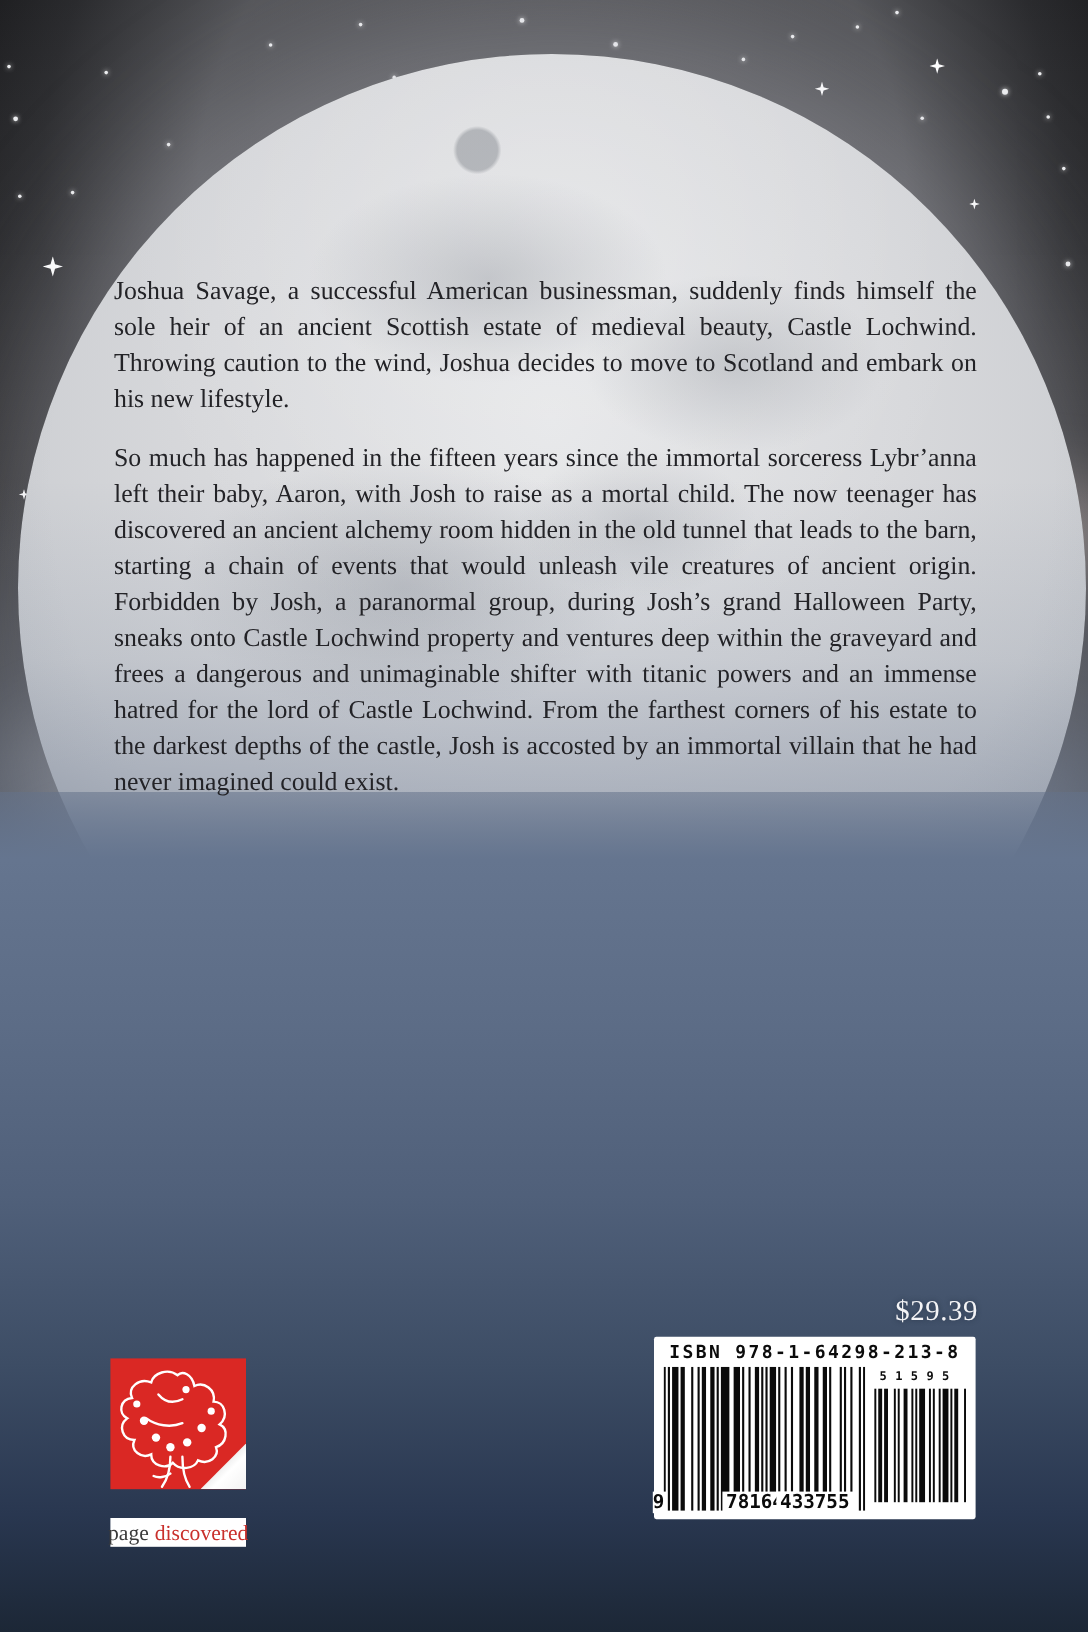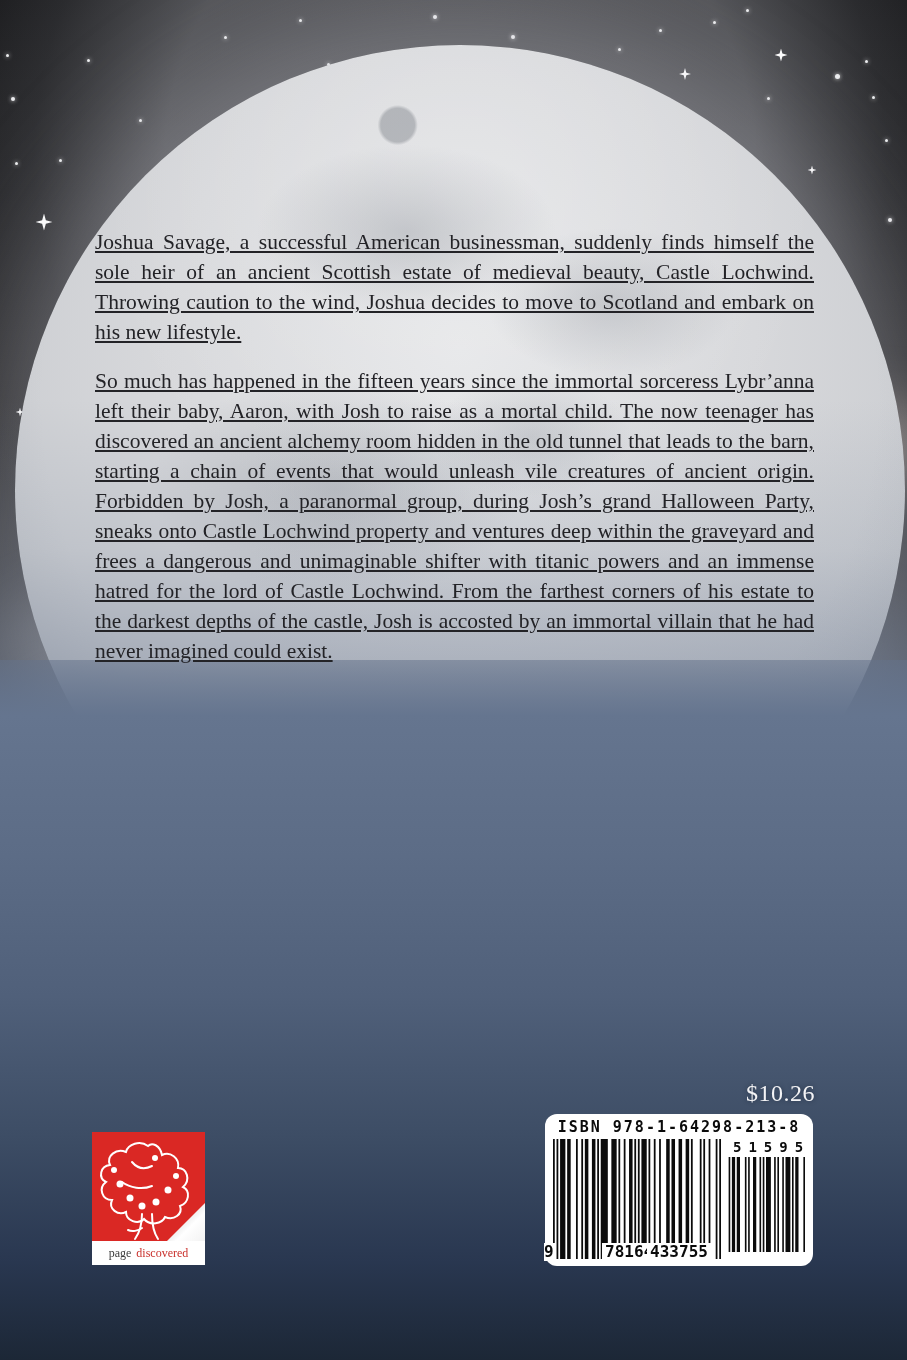--- a/index.html
+++ b/index.html
@@ -46,50 +46,50 @@
   .c8{left:230px; top:870px; width:580px; height:290px; background:radial-gradient(closest-side, rgba(152,160,174,.58), rgba(152,160,174,0) 74%);}
   .c9{left:350px; top:915px; width:310px; height:140px; background:radial-gradient(closest-side, rgba(226,210,196,.60), rgba(226,210,196,0) 72%);}
   .c10{left:500px; top:945px; width:270px; height:130px; background:radial-gradient(closest-side, rgba(214,184,168,.48), rgba(214,184,168,0) 72%);}
   .c11{left:610px; top:880px; width:420px; height:340px; background:radial-gradient(closest-side, rgba(150,157,170,.55), rgba(150,157,170,0) 74%);}
   .c12{left:-90px; top:1070px; width:1120px; height:440px; background:radial-gradient(closest-side, rgba(28,39,54,.92), rgba(28,39,54,0) 80%);}
   .c13{left:-130px; top:1110px; width:520px; height:350px; background:radial-gradient(closest-side, rgba(19,28,41,.92), rgba(19,28,41,0) 80%);}
   .c14{left:190px; top:1170px; width:720px; height:320px; background:radial-gradient(closest-side, rgba(42,56,77,.85), rgba(42,56,77,0) 78%);}
   
   .synopsis{position:absolute; left:95px; top:227px; width:719px; z-index:20;
     color:#232327; font-size:21.5px; line-height:30px; text-align:justify;}
-  .synopsis p{margin:0 0 19px 0;text-decoration:underline;}
+  .synopsis p{margin:0 0 19px 0;}
   
   .price{position:absolute; right:92px; top:1080px; z-index:30; color:#f3f3f5;
     font-size:24px; letter-spacing:.5px; text-shadow:0 0 4px rgba(20,30,45,.5);}
   
   .barcode-box{position:absolute; left:545px; top:1114px; width:268px; height:152px; z-index:30;
-    background:#fff; border-radius:12px; box-sizing:border-box; padding:4px 8px 4px 8px; color:#0b0b0b;}
+    background:#fff; border-radius:2px; box-sizing:border-box; padding:4px 8px 4px 8px; color:#0b0b0b;}
   .isbn-row{font-family:"DejaVu Sans Mono", monospace; font-weight:bold; font-size:15px;
     letter-spacing:2px; text-align:center; white-space:nowrap; height:19px; line-height:19px;}
   .bars-row{position:relative; display:flex; gap:6px; height:120px; margin-top:2px;}
   .main-wrap{position:relative; width:168px; height:120px;}
   .main-wrap svg{width:168px; height:120px; display:block;}
   .bc-digit{position:absolute; bottom:-2px; font-family:"DejaVu Sans Mono", monospace;
     font-weight:bold; font-size:16px; line-height:18px; background:#fff;}
   .bc-lead{left:-9px; padding-right:1px;}
   .bc-g1{left:11px; width:64px; text-align:center;margin-left:38px;}
   .bc-g2{left:94px; width:64px; text-align:center;}
   .supp-wrap{width:78px; height:120px; display:flex; flex-direction:column;}
-  .supp-digits{font-family:"DejaVu Sans Mono", monospace; font-weight:bold; font-size:14px;
+  .supp-digits{font-family:"DejaVu Sans Mono", monospace; font-weight:bold; font-size:10px;
     letter-spacing:7px; padding-left:6px; height:17px; line-height:17px; white-space:nowrap;}
   .supp-wrap svg{width:78px; height:95px; display:block; margin-top:1px;}
   
   .logo{position:absolute; left:92px; top:1132px; width:113px; z-index:30;}
   .logo-square{position:relative; width:113px; height:109px; background:#da2824; overflow:hidden;}
   .logo-square svg{position:absolute; inset:0;}
   .curl{position:absolute; right:0; bottom:0; width:38px; height:38px;
     clip-path:polygon(100% 0, 100% 100%, 0 100%);
     background:linear-gradient(to bottom right, #8f8f8f 0%, #d9d9d9 30%, #ffffff 62%, #f2f2f2 100%);}
   .logo-strip{width:113px; height:24px; background:#fff; display:flex; align-items:center;
-    justify-content:center; gap:5px; font-size:12px; line-height:24px;}
+    justify-content:center; gap:5px; font-size:18px; line-height:24px;margin-top:24px;}
   .logo-strip .w1{color:#3b3b3b;}
   .logo-strip .w2{color:#c9302c;}
 </style>
 </head>
 <body>
 
 <div class="cover">
   <div class="sky"></div>
   <div class="halo"></div>
   <div class="stars" id="stars">
@@ -143,21 +143,21 @@
   <div class="cloud c11"></div>
   <div class="cloud c12"></div>
   <div class="cloud c13"></div>
   <div class="cloud c14"></div>
 
   <div class="synopsis">
     <p>Joshua Savage, a successful American businessman, suddenly finds himself the sole heir of an ancient Scottish estate of medieval beauty, Castle Lochwind. Throwing caution to the wind, Joshua decides to move to Scotland and embark on his new lifestyle.</p>
     <p>So much has happened in the fifteen years since the immortal sorceress Lybr’anna left their baby, Aaron, with Josh to raise as a mortal child. The now teenager has discovered an ancient alchemy room hidden in the old tunnel that leads to the barn, starting a chain of events that would unleash vile creatures of ancient origin. Forbidden by Josh, a paranormal group, during Josh’s grand Halloween Party, sneaks onto Castle Lochwind property and ventures deep within the graveyard and frees a dangerous and unimaginable shifter with titanic powers and an immense hatred for the lord of Castle Lochwind. From the farthest corners of his estate to the darkest depths of the castle, Josh is accosted by an immortal villain that he had never imagined could exist.</p>
   </div>
 
-  <div class="price">$10.26</div>
+  <div class="price">$29.39</div>
 
   <div class="barcode-box">
     <div class="isbn-row">ISBN 978-1-64298-213-8</div>
     <div class="bars-row">
       <div class="main-wrap">
         <svg id="main-barcode" viewBox="0 0 95 100" preserveAspectRatio="none">
             <rect x="0" y="0" width="1" height="100" fill="#0b0b0b"></rect>
             <rect x="2" y="0" width="1" height="100" fill="#0b0b0b"></rect>
             <rect x="4" y="0" width="3" height="100" fill="#0b0b0b"></rect>
             <rect x="8" y="0" width="2" height="100" fill="#0b0b0b"></rect>

